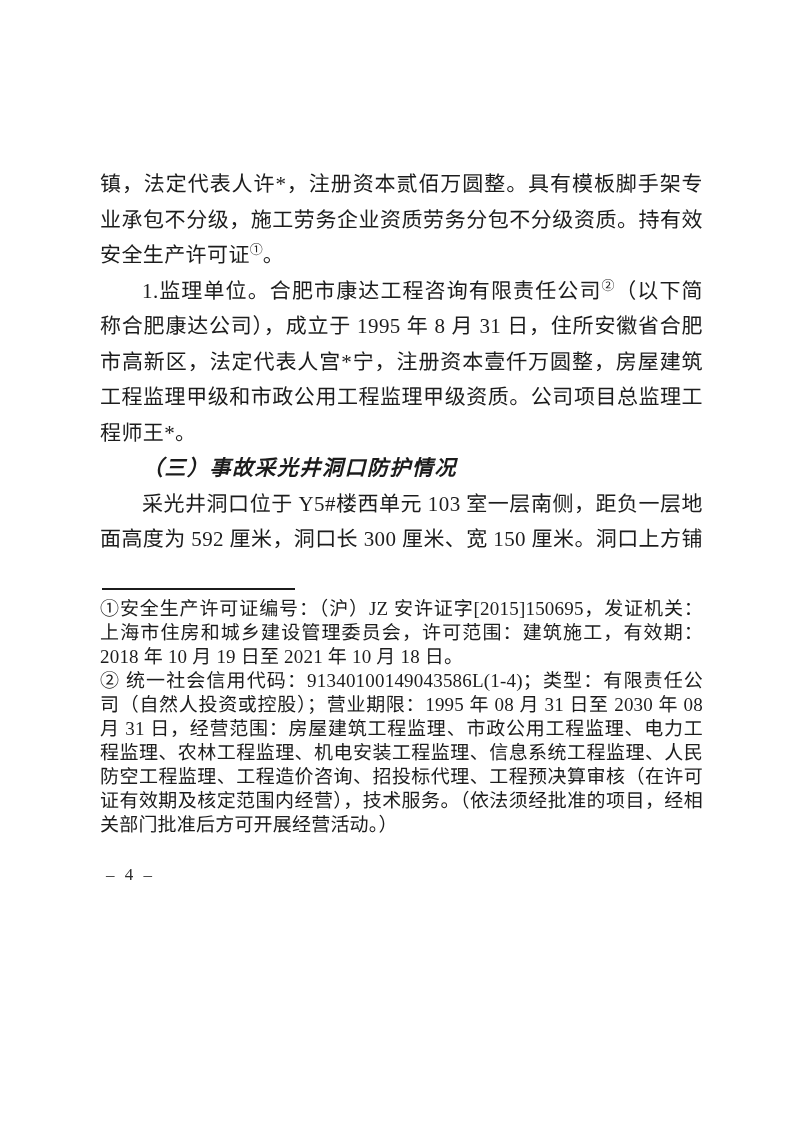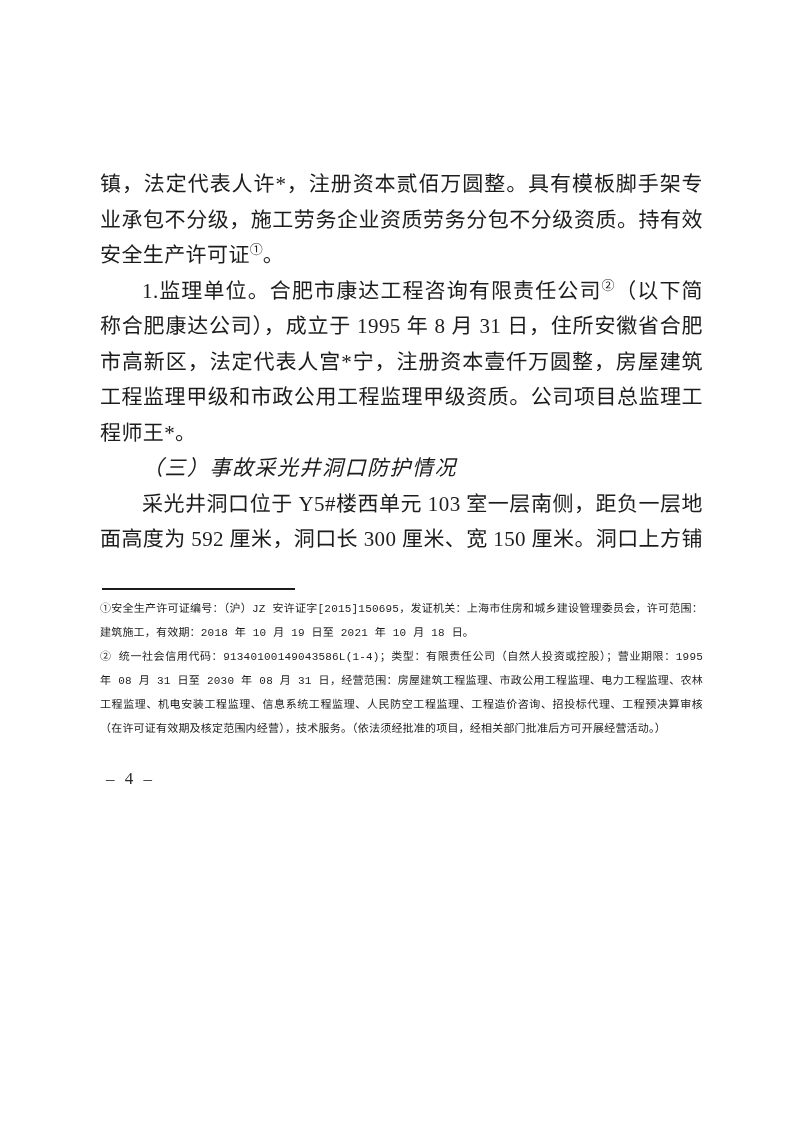--- a/index.html
+++ b/index.html
@@ -30,40 +30,40 @@
     line-height: 35.5px;
     text-align: justify;
     letter-spacing: 0.4px;
   }
   .body-text p.indent {
     text-indent: 2em;
   }
   .body-text p.section-heading {
     font-style: italic; 
     letter-spacing: 1.5px;
+    font-weight: bold;
   }
   sup.fn-ref {
     font-size: 13px;
     line-height: 0;
     vertical-align: super;
     letter-spacing: 0;
   }
   .fn-sep {
     border: none;
     border-top: 2.5px solid #1c1c1c;
     width: 193px;
     margin: 30px 0 7px 2px;
   }
   .footnotes p {
     margin: 0;
-    font-size: 11px;
+    font-size: 19px;
     line-height: 24px;
     text-align: justify;
     letter-spacing: 0.2px;
-    font-family: Liberation Mono, monospace;
   }
   .page-num {
     margin: 28px 0 0 6px;
     font-size: 17px;
     letter-spacing: 3px;
     color: #2a2a2a;
   }
 </style>
 </head>
 <body>

